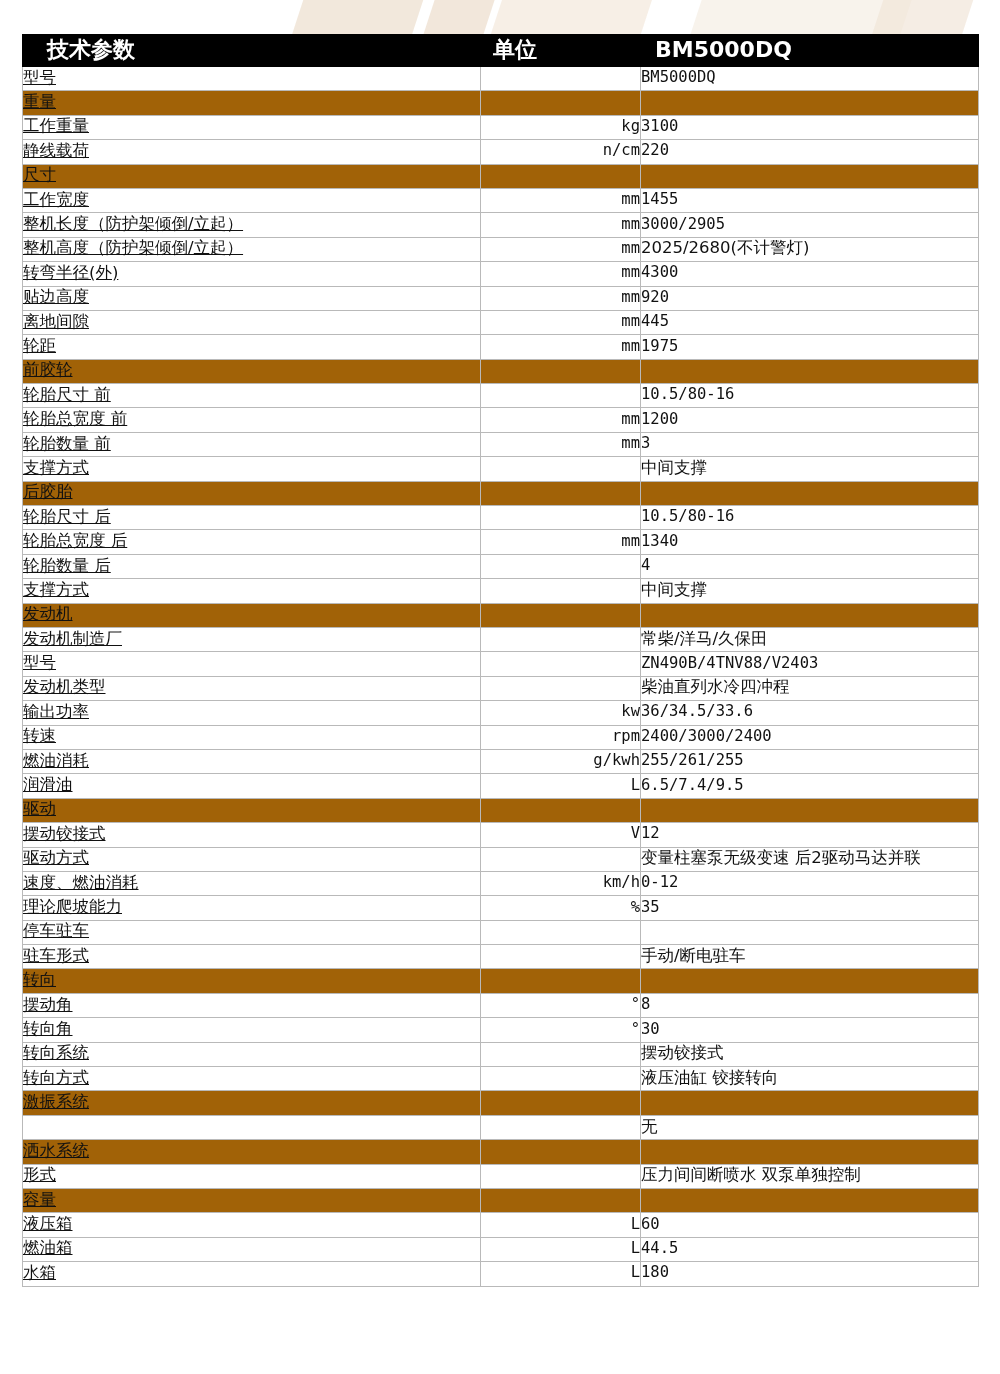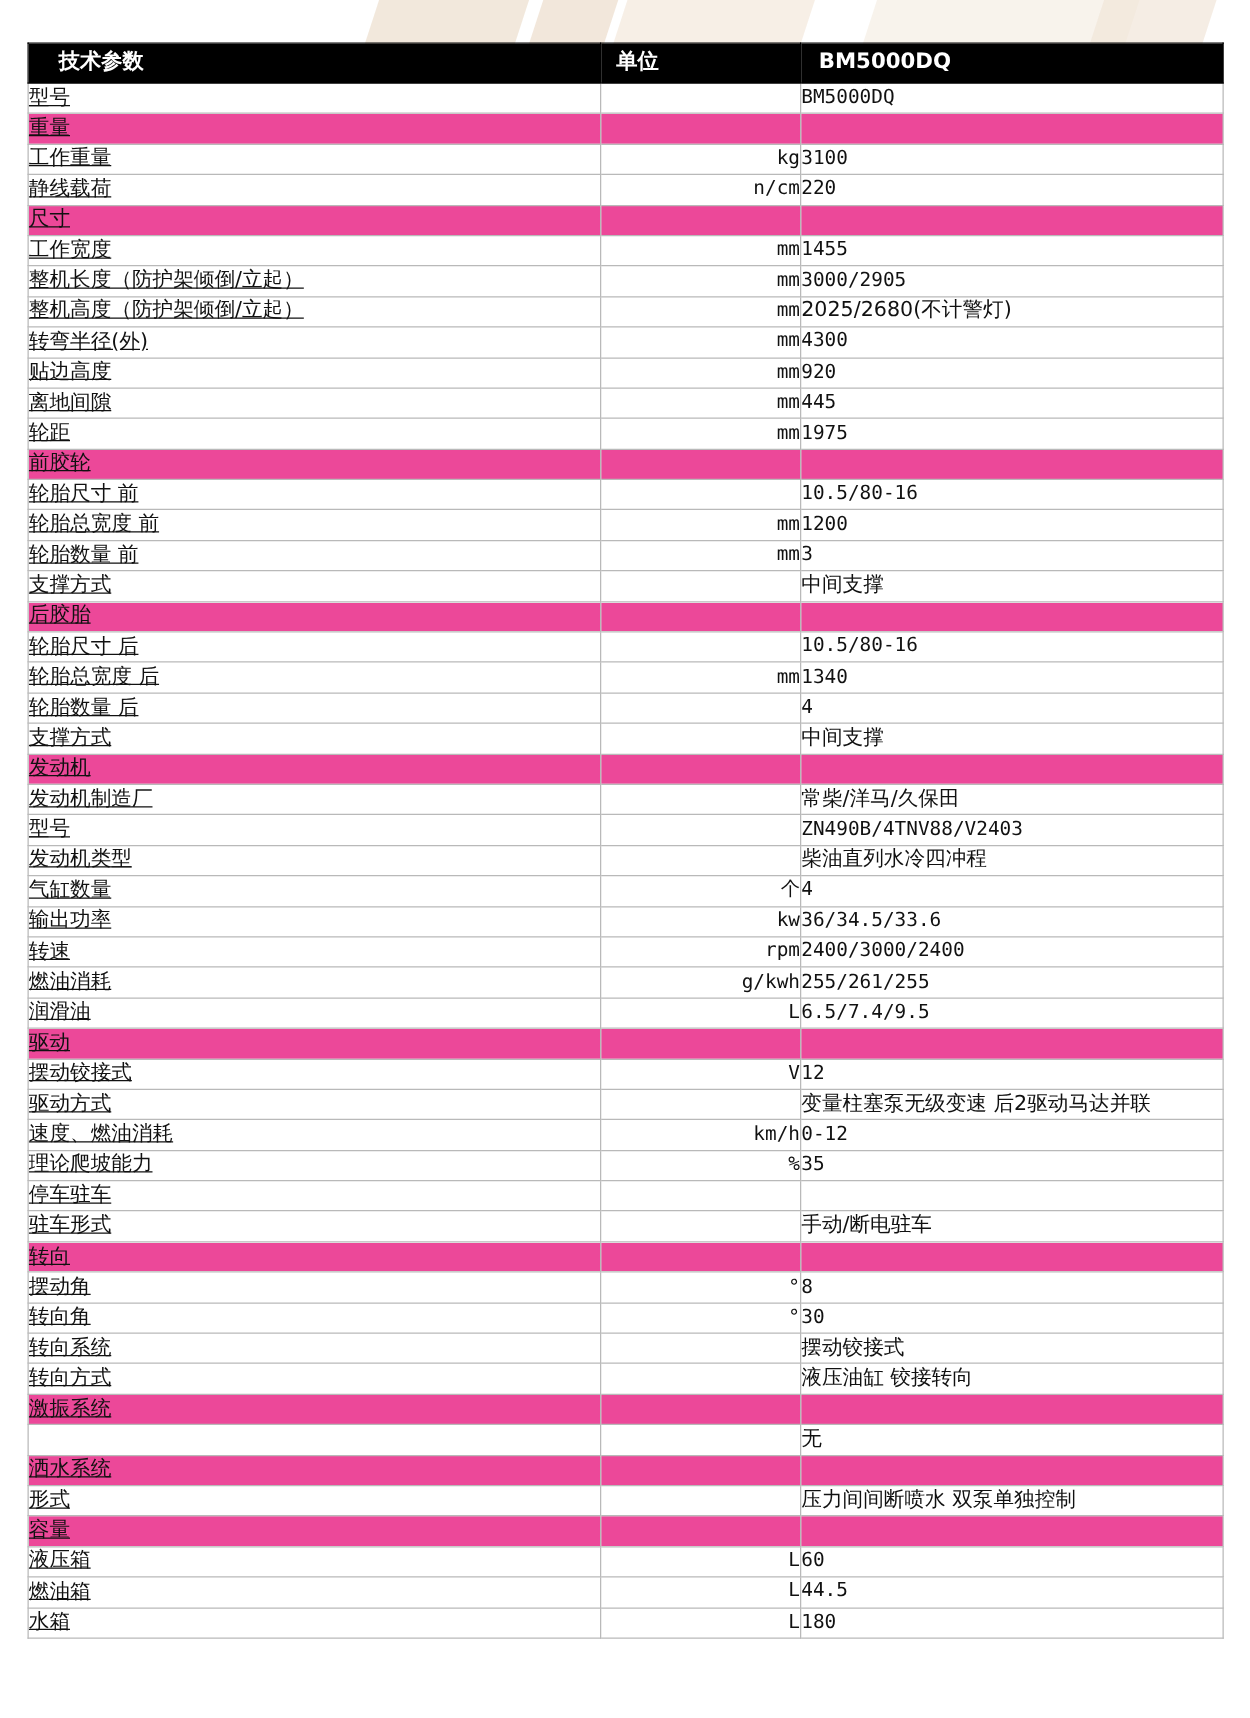--- a/index.html
+++ b/index.html
@@ -94,29 +94,29 @@
     overflow: hidden;
   }
 
   
   tr.head th {
     background: #000000;
     color: #ffffff;
     font-weight: bold;
     border: 1px solid #000;
     height: 28px;
-    font-size: 17px;
+    font-size: 22px;
   }
   tr.head th.h-name  { padding-left: 24px; text-align: left; }
-  tr.head th.h-unit  { padding-left: 12px; text-align: left; }
+  tr.head th.h-unit  { padding-left: 12px; text-align: left; font-family: Liberation Serif, serif; }
   tr.head th.h-value { padding-left: 14px; text-align: left; }
 
   
   tr.group td {
-    background: #ec4899;
+    background: #a16207;
   }
   tr.group td.name {
     font-weight: normal;
   }
 
   td.name  { padding-left: 26px; text-align: left; text-decoration: underline; }
   td.unit  { padding-left: 12px; text-align: right; font-family: "DejaVu Sans Mono", "Liberation Mono", monospace; font-size: 15.5px; }
   td.value { padding-left: 14px; text-align: left; }
 
   td.value.num,
@@ -275,25 +275,20 @@
           <td class="name">型号</td>
           <td class="unit"></td>
           <td class="value num">ZN490B/4TNV88/V2403</td>
         </tr>
         <tr class="item">
           <td class="name">发动机类型</td>
           <td class="unit"></td>
           <td class="value">柴油直列水冷四冲程</td>
         </tr>
         <tr class="item">
-          <td class="name">气缸数量</td>
-          <td class="unit num">个</td>
-          <td class="value num">4</td>
-        </tr>
-        <tr class="item">
           <td class="name">输出功率</td>
           <td class="unit num">kw</td>
           <td class="value num">36/34.5/33.6</td>
         </tr>
         <tr class="item">
           <td class="name">转速</td>
           <td class="unit num">rpm</td>
           <td class="value num">2400/3000/2400</td>
         </tr>
         <tr class="item">

